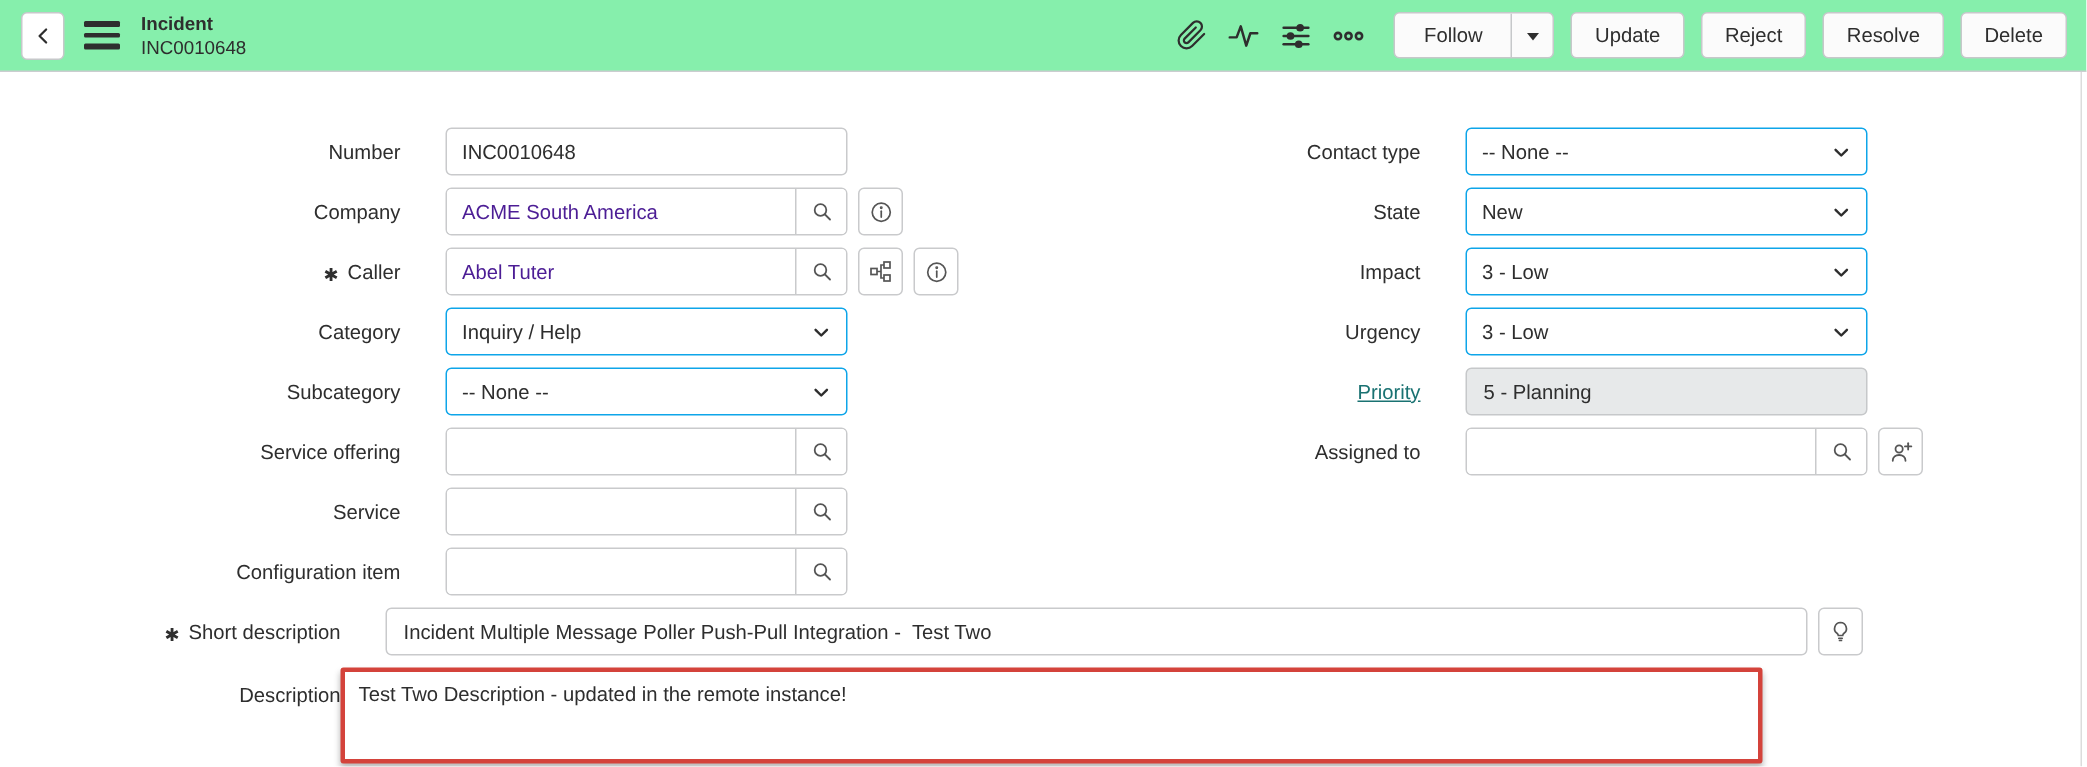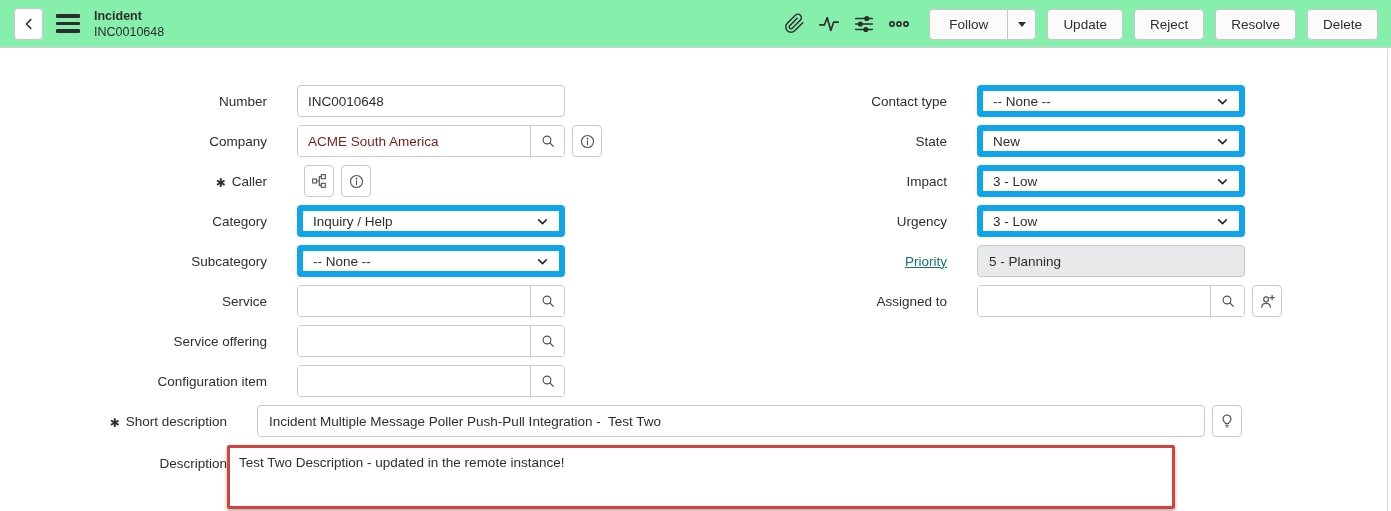--- a/index.html
+++ b/index.html
@@ -11,21 +11,21 @@
                  display:flex; align-items:center; justify-content:space-between; padding:0 13px 0 14px; }
   .header-left { display:flex; align-items:center; }
   .back-btn { width:29px; height:32px; background:#fff; border:1px solid #c6c8ca; border-radius:4px;
               display:flex; align-items:center; justify-content:center; cursor:pointer; }
   .menu-btn { margin-left:13px; display:flex; flex-direction:column; justify-content:center; gap:4px; cursor:pointer; }
   .menu-btn span { display:block; width:24px; height:3.5px; background:#2e2e2e; border-radius:1px; }
   .title-block { margin-left:14px; line-height:1.28; }
   .title-block .t1 { font-size:12.5px; font-weight:700; }
   .title-block .t2 { font-size:12.5px; }
 
-  .header-right { display:flex; align-items:flex-end; }
+  .header-right { display:flex; align-items:center; }
   .hdr-icon { width:30px; height:32px; display:flex; align-items:center; justify-content:center;
               cursor:pointer; margin-left:5px; }
   .btn { height:31px; background:#fbfbfb; border:1px solid #c6c8ca; border-radius:4px;
          font-family:inherit; font-size:13.5px; color:#2e2e2e; padding:0 15px; cursor:pointer; margin-left:11px; }
   .split { display:flex; margin-left:15px; border:1px solid #c6c8ca; border-radius:4px; background:#fbfbfb; height:31px; overflow:hidden; }
   .split .main { border:none; background:transparent; font-family:inherit; font-size:13.5px; color:#2e2e2e; padding:0 19px; cursor:pointer; }
   .split .arrow { width:28px; border:none; border-left:1px solid #c6c8ca; background:transparent;
                   display:flex; align-items:center; justify-content:center; cursor:pointer; }
 
   
@@ -39,24 +39,24 @@
            padding-right:0; white-space:nowrap; }
   .col-right .label { width:212px; }
   .label .req { margin-right:6px; font-size:12px; position:relative; top:1px; }
   .label.link { color:#1a7272; text-decoration:underline; cursor:pointer; }
   .fieldwrap { display:flex; align-items:center; margin-left:30px; }
 
   .text-input { width:268px; height:32px; border:1px solid #c9cacc; border-radius:4px;
                 padding:0 10px; font-family:inherit; font-size:13.5px; color:#2e2e2e; background:#fff; outline:none; }
   .lookup { display:flex; width:268px; height:32px; border:1px solid #c9cacc; border-radius:4px; background:#fff; overflow:hidden; }
   .lookup input { flex:1; min-width:0; border:none; outline:none; padding:0 10px;
-                  font-family:inherit; font-size:13.5px; color:#7f1d1d; }
+                  font-family:inherit; font-size:13.5px; color:#4c1d95; }
   .lookup .search-seg { width:34px; border:none; border-left:1px solid #c9cacc; background:#fff;
                         display:flex; align-items:center; justify-content:center; cursor:pointer; }
-  .sel { width:268px; height:32px; border:6px solid #0ea5e9; border-radius:4px; background:#fff;
+  .sel { width:268px; height:32px; border:1px solid #0ea5e9; border-radius:4px; background:#fff;
          display:flex; align-items:center; justify-content:space-between; padding:0 10px; cursor:pointer; }
   .sel .sel-text { font-size:13.5px; }
   .ro { width:268px; height:32px; border:1px solid #c6c8ca; border-radius:4px; background:#e7e9ea;
         display:flex; align-items:center; padding:0 11px; font-size:13.5px; }
   .side-btn { width:30px; height:32px; margin-left:7px; border:1px solid #c9cacc; border-radius:4px;
               background:#fff; display:flex; align-items:center; justify-content:center; cursor:pointer; }
 
   .full-row { display:flex; align-items:center; height:40px; }
   .wide-input { width:948px; height:32px; border:1px solid #c9cacc; border-radius:4px; padding:0 11px;
                 font-family:inherit; font-size:13.5px; color:#2e2e2e; outline:none; }
@@ -180,20 +180,31 @@
                   <circle cx="12" cy="7.8" r="0.6" fill="#555"></circle>
                 </svg>
             </span>
           </div>
         </div>
       </div>
 
       <div class="row">
         <div class="label"><span class="req">✱</span><span>Caller</span></div>
         <div class="fieldwrap">
+          <div class="lookup">
+            <input value="Abel Tuter" style="">
+            <div class="search-seg">
+              <span>
+                <svg width="16" height="16" viewBox="0 0 24 24" fill="none" stroke="#555" stroke-width="1.8" stroke-linecap="round">
+                    <circle cx="10.5" cy="10.5" r="5.8"></circle>
+                    <line x1="15" y1="15" x2="20" y2="20"></line>
+                  </svg>
+              </span>
+            </div>
+          </div>
           <div class="side-btn">
             <span>
               <svg width="16" height="16" viewBox="0 0 24 24" fill="none" stroke="#555" stroke-width="1.7">
                   <rect x="2.5" y="9" width="6" height="6"></rect>
                   <rect x="15.5" y="2.5" width="6" height="6"></rect>
                   <rect x="15.5" y="15.5" width="6" height="6"></rect>
                   <path d="M8.5 12 h4 M12.5 12 V5.5 h3 M12.5 12 v6.5 h3"></path>
                 </svg>
             </span>
           </div>
@@ -231,38 +242,38 @@
             <span>
               <svg width="13" height="13" viewBox="0 0 24 24" fill="none" stroke="#2e2e2e" stroke-width="3" stroke-linecap="round" stroke-linejoin="round">
                   <polyline points="5,9 12,16 19,9"></polyline>
                 </svg>
             </span>
           </div>
         </div>
       </div>
 
       <div class="row">
+        <div class="label">Service offering</div>
+        <div class="fieldwrap">
+          <div class="lookup">
+            <input value="" style="">
+            <div class="search-seg">
+              <span>
+                <svg width="16" height="16" viewBox="0 0 24 24" fill="none" stroke="#555" stroke-width="1.8" stroke-linecap="round">
+                    <circle cx="10.5" cy="10.5" r="5.8"></circle>
+                    <line x1="15" y1="15" x2="20" y2="20"></line>
+                  </svg>
+              </span>
+            </div>
+          </div>
+        </div>
+      </div>
+
+      <div class="row">
         <div class="label">Service</div>
-        <div class="fieldwrap">
-          <div class="lookup">
-            <input value="" style="">
-            <div class="search-seg">
-              <span>
-                <svg width="16" height="16" viewBox="0 0 24 24" fill="none" stroke="#555" stroke-width="1.8" stroke-linecap="round">
-                    <circle cx="10.5" cy="10.5" r="5.8"></circle>
-                    <line x1="15" y1="15" x2="20" y2="20"></line>
-                  </svg>
-              </span>
-            </div>
-          </div>
-        </div>
-      </div>
-
-      <div class="row">
-        <div class="label">Service offering</div>
         <div class="fieldwrap">
           <div class="lookup">
             <input value="" style="">
             <div class="search-seg">
               <span>
                 <svg width="16" height="16" viewBox="0 0 24 24" fill="none" stroke="#555" stroke-width="1.8" stroke-linecap="round">
                     <circle cx="10.5" cy="10.5" r="5.8"></circle>
                     <line x1="15" y1="15" x2="20" y2="20"></line>
                   </svg>
               </span>

